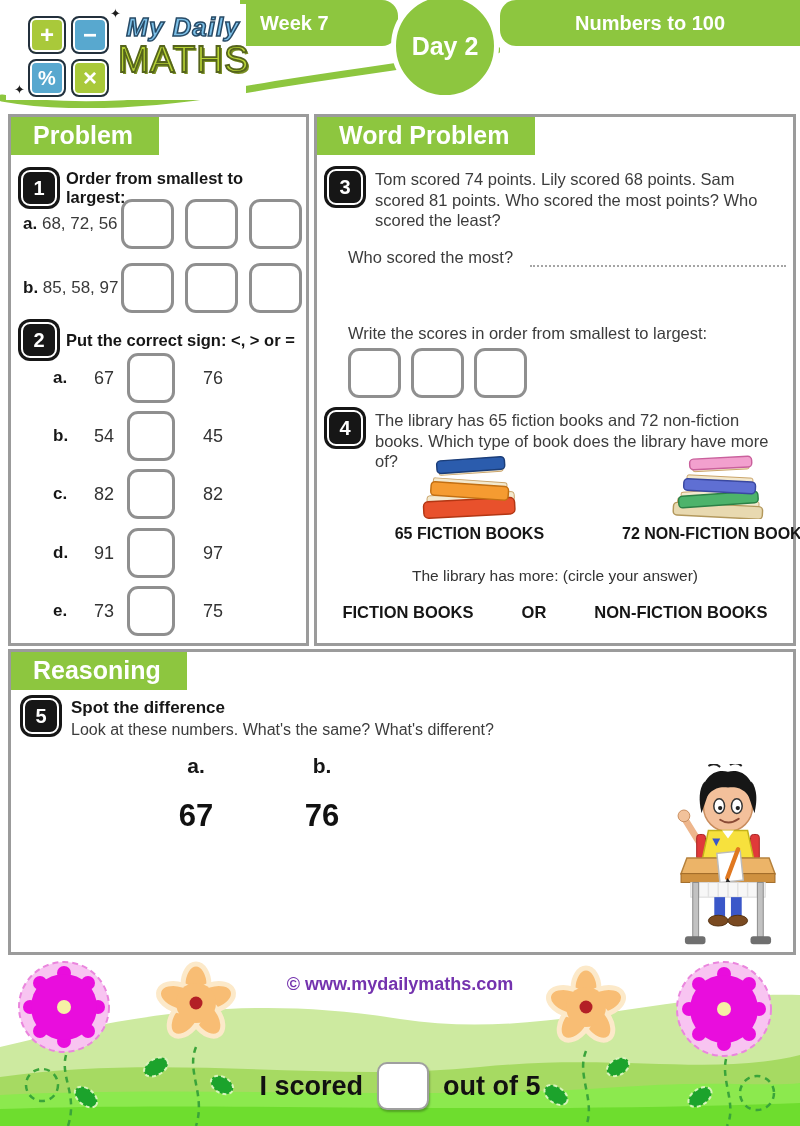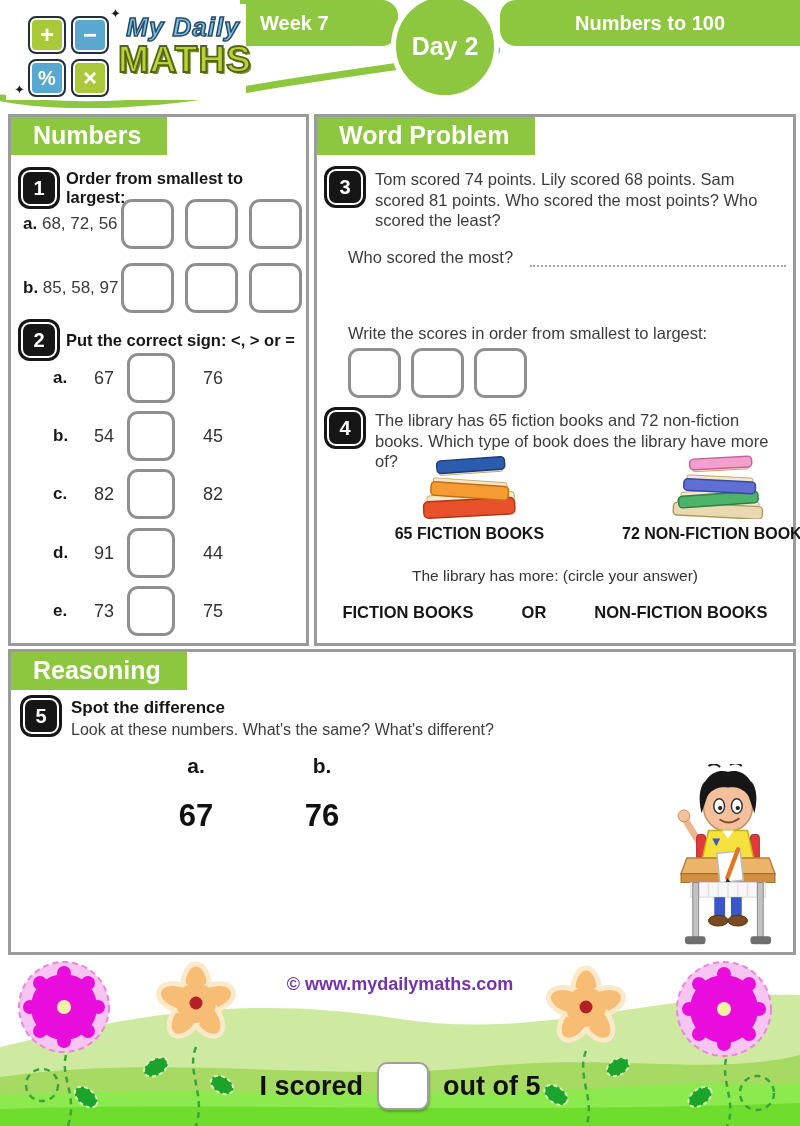--- a/index.html
+++ b/index.html
@@ -19,21 +19,21 @@
                 display:grid; grid-template-columns:38px 38px; grid-template-rows:38px 38px; gap:5px; }
   .tile { border-radius:8px; border:2px solid #23303c; box-shadow:inset 0 0 0 2px #fff;
           display:flex; align-items:center; justify-content:center; color:#fff; font-weight:bold;
           font-size:24px; line-height:1; }
   .tile-green { background:#a9c93a; }
   .tile-blue  { background:#58a8cf; }
   .sparkle { position:absolute; color:#1d1d1d; font-size:13px; }
   .logo-text { position:absolute; left:112px; top:8px; width:130px; text-align:center; }
   .logo-line1 { font-size:26px; font-weight:bold; font-style:italic; color:#7cc0e8;
                 -webkit-text-stroke:1.5px #274a66; letter-spacing:1px; }
-  .logo-line2 { font-size:37px; font-weight:bold; color:#b8d434; -webkit-text-stroke:1.8px #55641c;
+  .logo-line2 { font-size:37px; font-weight:normal; color:#b8d434; -webkit-text-stroke:1.8px #55641c;
                 letter-spacing:1px; margin-top:-4px; text-shadow:2px 2px 0 #7a8f23; }
 
   
   .panel { position:absolute; background:#fff; border:3px solid #9b9b9b; }
   .panel-fluency   { left:8px;   top:114px; width:301px; height:532px; }
   .panel-word      { left:314px; top:114px; width:482px; height:532px; }
   .panel-reasoning { left:8px;   top:649px; width:788px; height:306px; }
   .sec-header { position:absolute; left:0; top:0; height:38px; background:#8dc63f; color:#fff;
                 font-weight:bold; font-size:25px; display:flex; align-items:center; padding:0 26px 2px 22px; }
 
@@ -109,21 +109,21 @@
     <span class="sparkle" style="left:104px; top:2px;">✦</span>
     <span class="sparkle" style="left:8px; top:78px;">✦</span>
     <div class="logo-text">
       <div class="logo-line1">My Daily</div>
       <div class="logo-line2">MATHS</div>
     </div>
   </div>
 
   <div class="panel panel-fluency">
     <div class="sec-header">
-      <span>Numbers</span>
+      <span>Problem</span>
     </div>
 
     <div class="abs" style="left:10px; top:52px; display:flex; align-items:center; gap:9px;">
       <div class="badge">1</div>
       <div class="prompt">Order from smallest to largest:</div>
     </div>
 
     <div class="abs q1row" style="left:12px; top:81px; height:52px;">
       <div class="q1nums">
         <b>a.</b>
@@ -164,21 +164,21 @@
     <div class="abs q2row" style="left:0; top:352px;">
       <div class="q2letter">c.</div>
       <div class="q2num">82</div>
       <div class="cmpbox"></div>
       <div class="q2num-r">82</div>
     </div>
     <div class="abs q2row" style="left:0; top:411px;">
       <div class="q2letter">d.</div>
       <div class="q2num">91</div>
       <div class="cmpbox"></div>
-      <div class="q2num-r">44</div>
+      <div class="q2num-r">97</div>
     </div>
     <div class="abs q2row" style="left:0; top:469px;">
       <div class="q2letter">e.</div>
       <div class="q2num">73</div>
       <div class="cmpbox"></div>
       <div class="q2num-r">75</div>
     </div>
   </div>
 
   <div class="panel panel-word">

